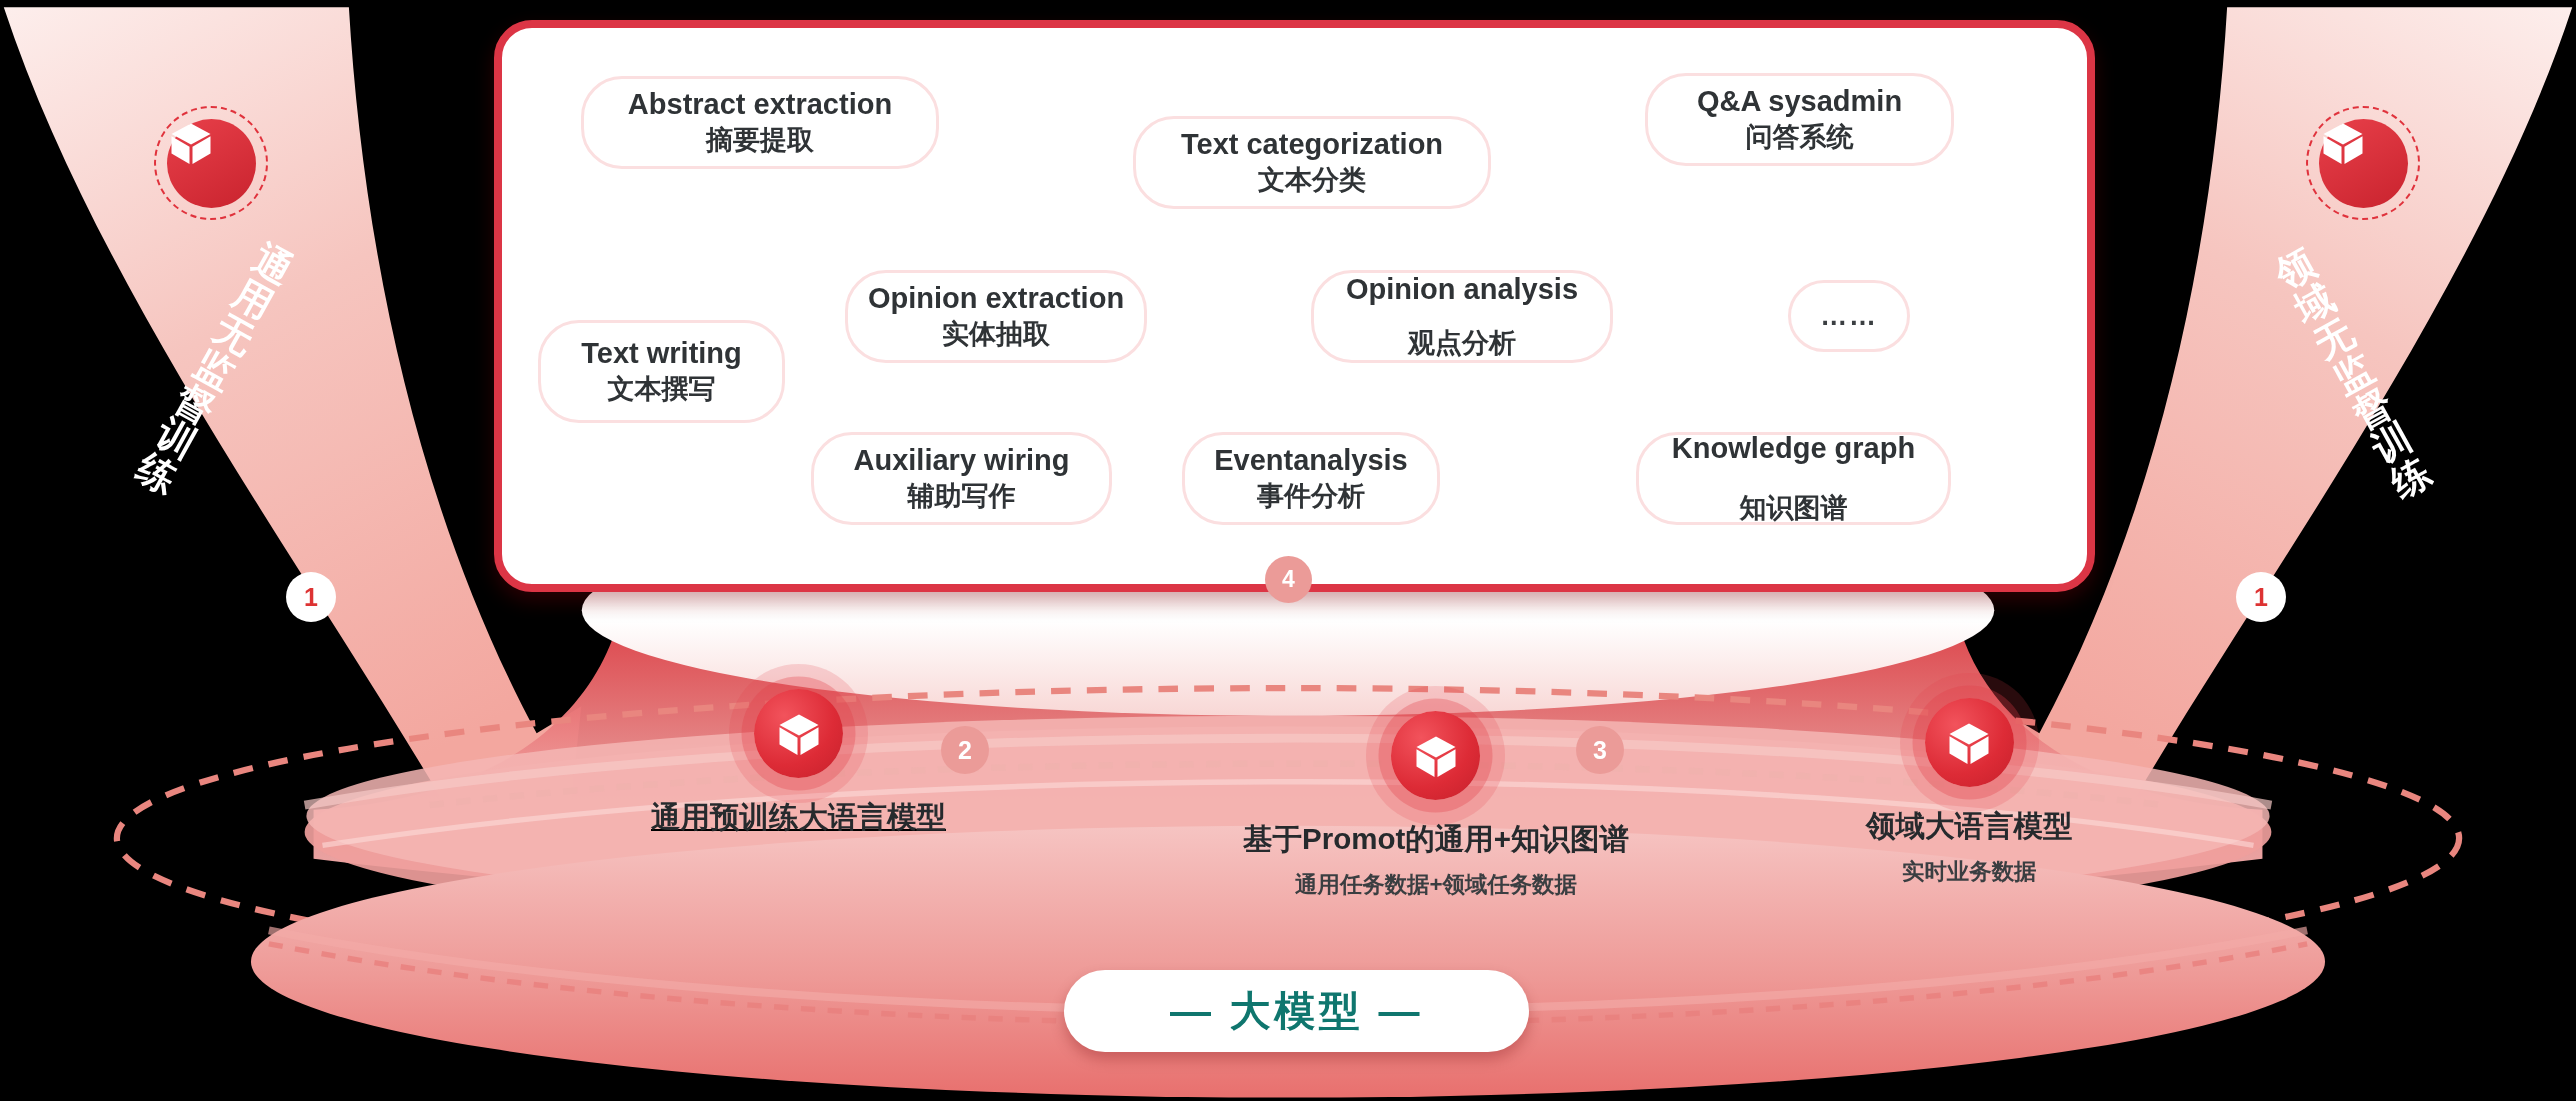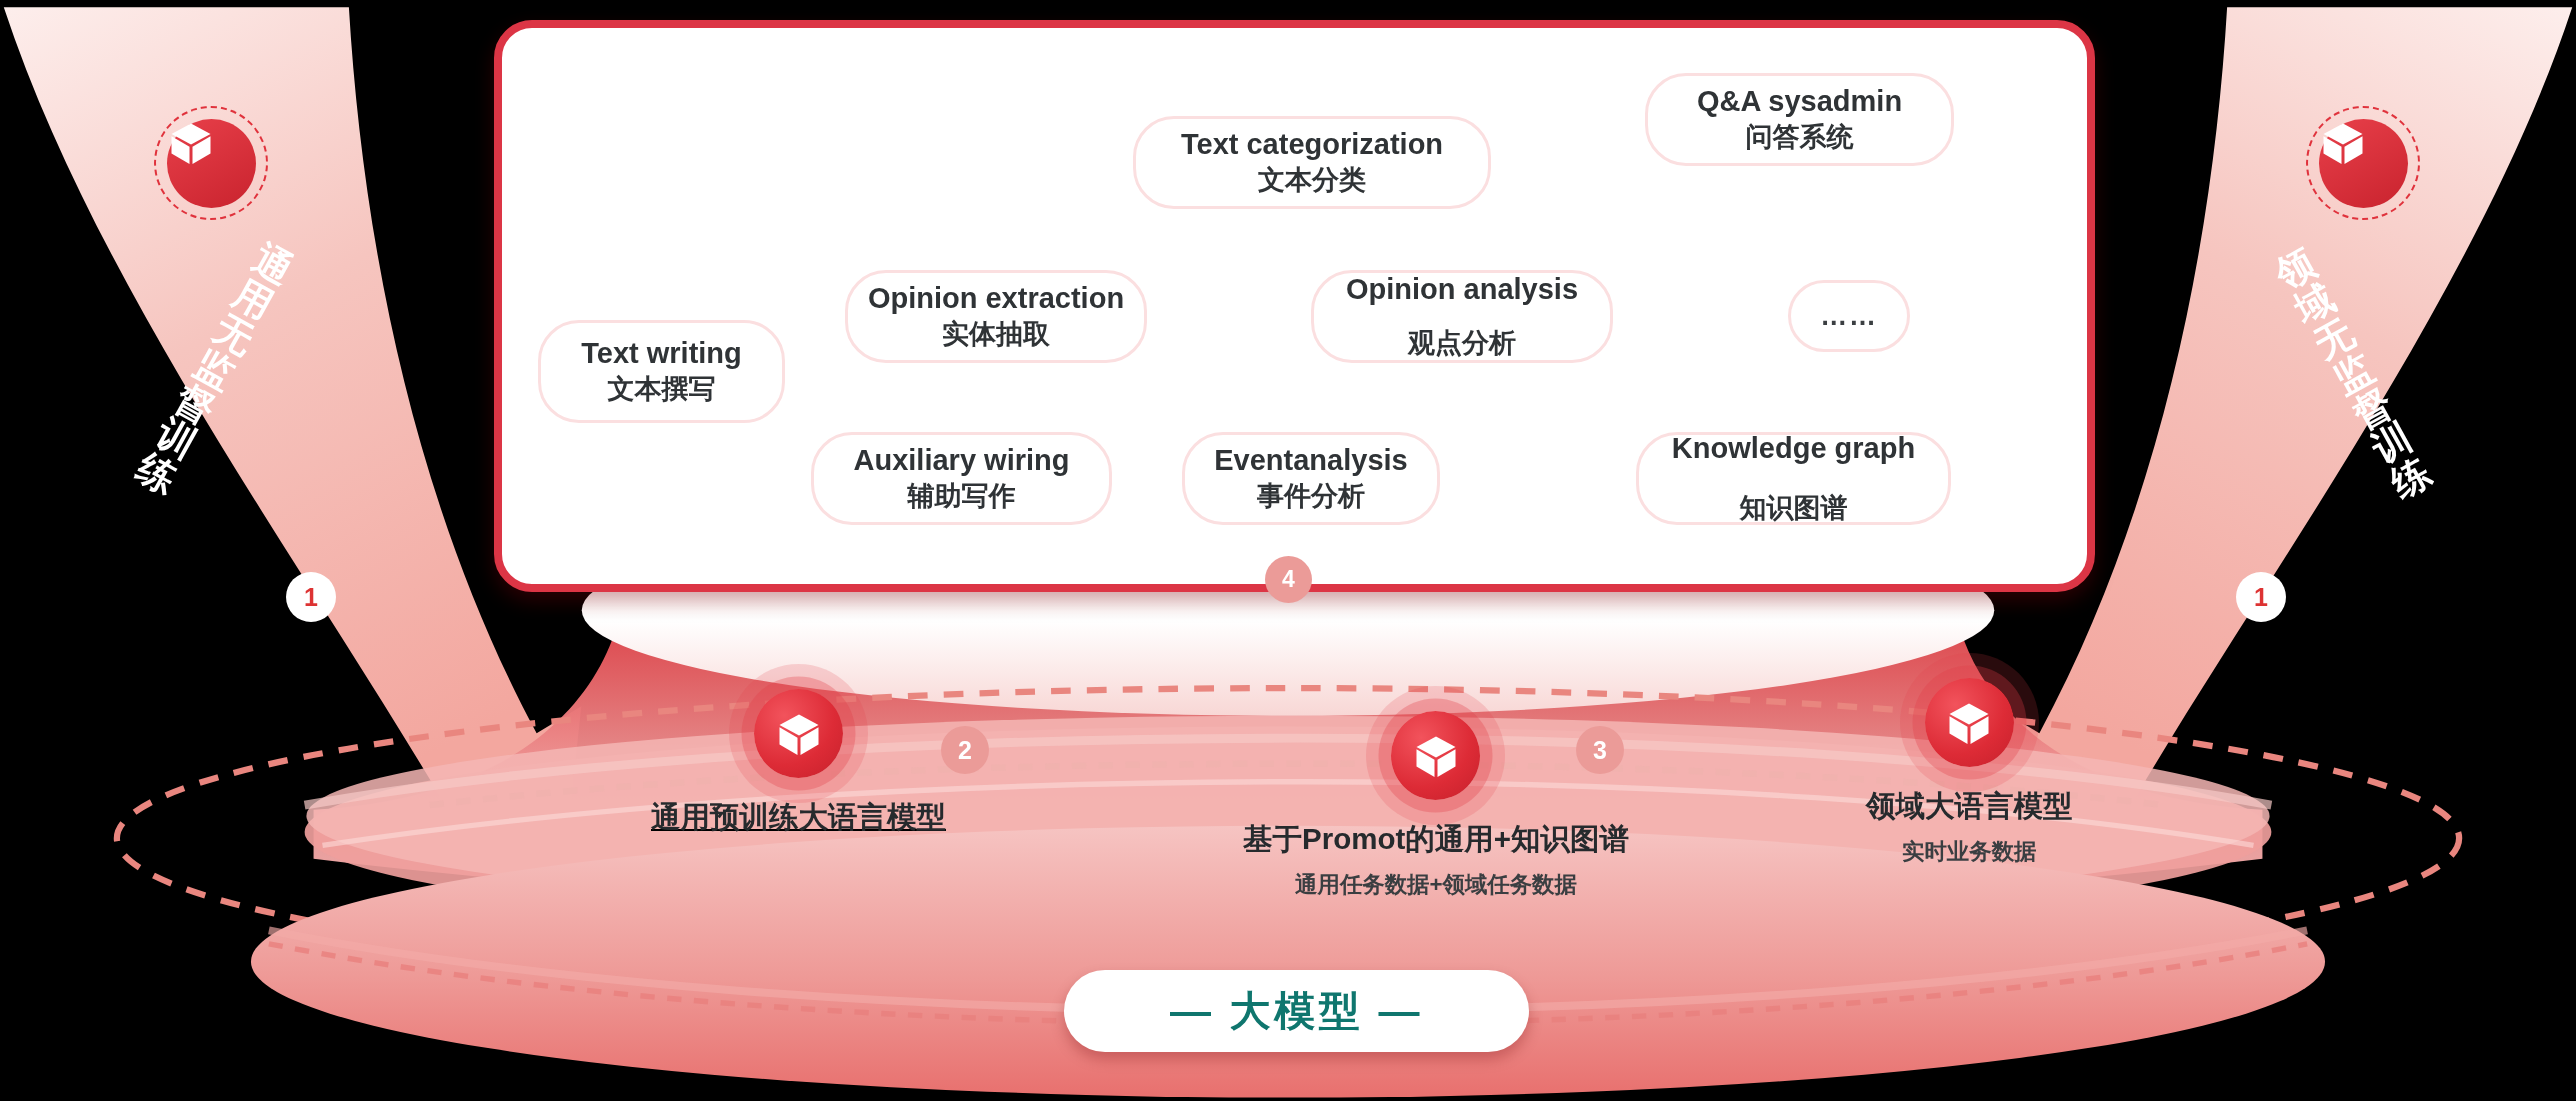--- a/index.html
+++ b/index.html
@@ -170,39 +170,43 @@
       <svg class="cube-ico" viewBox="0 0 64 64">
         <polygon points="32,6 58,20 32,34 6,20" fill="#fff"></polygon>
         <polygon points="6,23 30,37 30,60 6,46" fill="#fff"></polygon>
         <polygon points="34,37 58,23 58,46 34,60" fill="#fff"></polygon>
       </svg>
     </div>
     <div class="node-title">基于Promot的通用+知识图谱</div>
     <div class="node-sub">通用任务数据+领域任务数据</div>
   </div>
 
-  <div class="node" style="left:1866px;top:678px;">
+  <div class="node" style="left:1866px;top:698px;">
     <div class="node-circle">
       <svg class="cube-ico" viewBox="0 0 64 64">
         <polygon points="32,6 58,20 32,34 6,20" fill="#fff"></polygon>
         <polygon points="6,23 30,37 30,60 6,46" fill="#fff"></polygon>
         <polygon points="34,37 58,23 58,46 34,60" fill="#fff"></polygon>
       </svg>
     </div>
     <div class="node-title">领域大语言模型</div>
     <div class="node-sub">实时业务数据</div>
   </div>
 
   <div class="badge-sm" style="left:941px;top:726px;width:48px;height:48px;background:#eb9b98;font-size:25px;">2</div>
   <div class="badge-sm" style="left:1576px;top:726px;width:48px;height:48px;background:#eb9b98;font-size:25px;">3</div>
 
   <div id="bigmodel">— 大模型 —</div>
 
   <div id="card">
 
+    <div class="pill" style="left:79px;top:48px;width:358px;height:93px;">
+      <span class="en">Abstract extraction</span>
+      <span class="zh">摘要提取</span>
+    </div>
 
     <div class="pill" style="left:631px;top:88px;width:358px;height:93px;">
       <span class="en">Text categorization</span>
       <span class="zh">文本分类</span>
     </div>
 
     <div class="pill" style="left:1143px;top:45px;width:309px;height:93px;">
       <span class="en">Q&amp;A sysadmin</span>
       <span class="zh">问答系统</span>
     </div>

